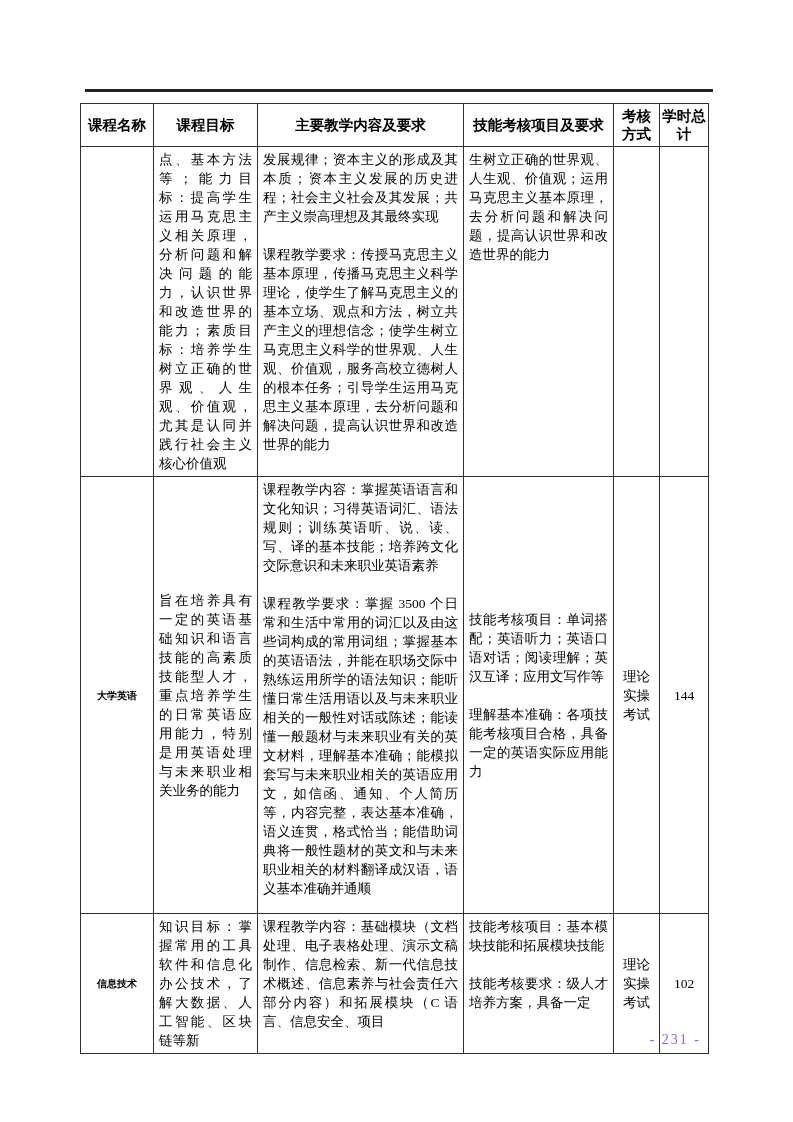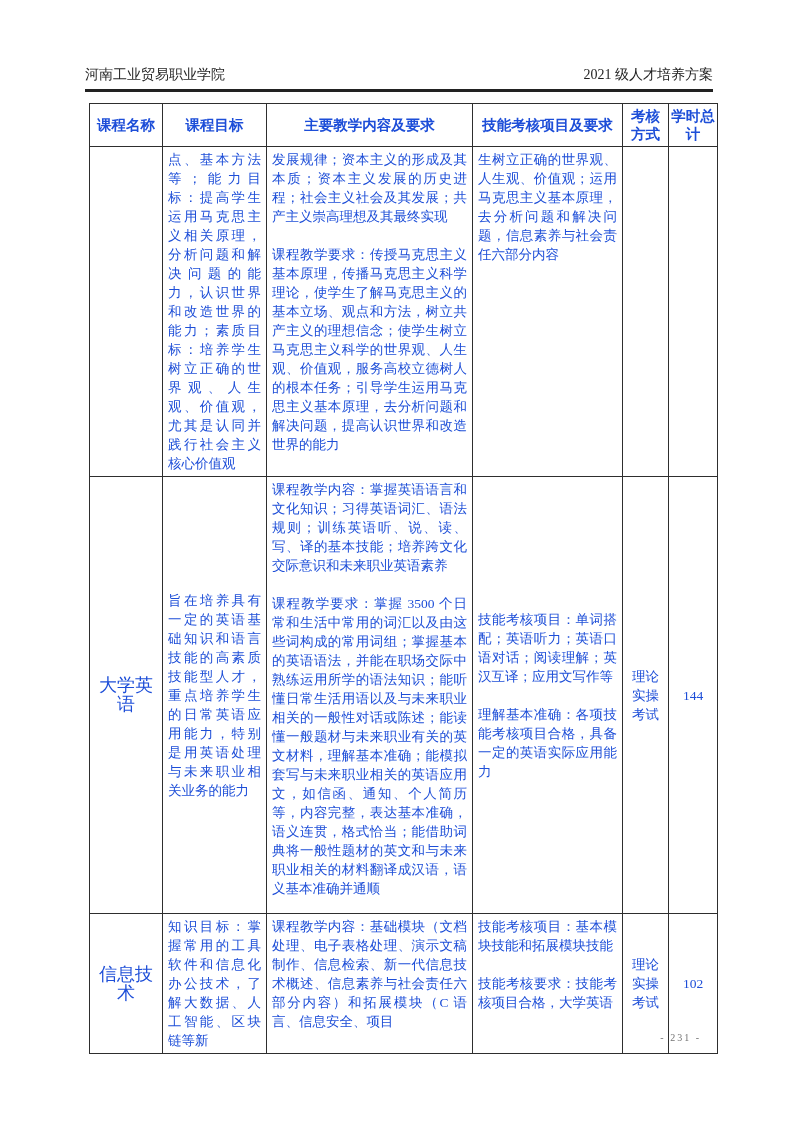--- a/index.html
+++ b/index.html
@@ -32,28 +32,28 @@
     left: 85px;
     top: 89px;
     width: 628px;
     height: 3px;
     border-top: 2px solid #222222;
     border-bottom: 1px solid #222222;
   }
   
   .course-table {
     position: absolute;
-    left: 89px;
+    left: 80px;
     top: 103px;
     width: 628px;
     border-collapse: collapse;
     table-layout: fixed;
     font-size: 13.5px;
     line-height: 19px;
-    color: #1d4ed8;
+    color: #000000;
   }
   .course-table th,
   .course-table td {
     border: 1px solid #2e2e2e;
     padding: 3px 5px;
     vertical-align: top;
     overflow: hidden;
   }
   .course-table thead th {
     font-weight: bold;
@@ -74,56 +74,53 @@
   tr.row-1 { height: 326px; margin-top: 7px; }
   tr.row-2 { height: 437px; }
   tr.row-3 { height: 109px; }
 
   .course-table td p { text-align: justify; }
   .course-table td p + p { margin-top: 19px; font-family: Liberation Serif, serif; }
 
   td.cell-name {
     text-align: center;
     vertical-align: middle;
-    font-size: 18px;
+    font-size: 10px;
     padding: 3px 2px;
+    font-weight: bold;
   }
   td.cell-method {
     text-align: center;
     vertical-align: middle;
     padding: 3px 4px;
   }
   td.cell-method p { text-align: center; }
   td.cell-hours {
     text-align: center;
     vertical-align: middle;
     padding: 15px 2px;
   }
   td.cell-hours p { text-align: center; }
   td.va-mid { vertical-align: middle; margin-top: 12px; }
 
   
   .page-footer {
     position: absolute;
     top: 1032px;
     right: 92px;
-    font-size: 10px;
+    font-size: 14px;
     letter-spacing: 2px;
-    color: #737373;
+    color: #8b5cf6;
   }
 </style>
 </head>
 <body>
 
 <div class="page">
 
-  <div class="page-header">
-    <span>河南工业贸易职业学院</span>
-    <span>2021 级人才培养方案</span>
-  </div>
   <div class="header-rule"></div>
 
   <table class="course-table">
     <colgroup>
       <col class="c-name">
         <col class="c-obj">
         <col class="c-content">
         <col class="c-assess">
         <col class="c-method">
         <col class="c-hours">
@@ -142,21 +139,21 @@
       <tr class="row-1">
         <td class="cell-name"></td>
         <td>
           <p>点、基本方法等；能力目标：提高学生运用马克思主义相关原理，分析问题和解决问题的能力，认识世界和改造世界的能力；素质目标：培养学生树立正确的世界观、人生观、价值观，尤其是认同并践行社会主义核心价值观</p>
         </td>
         <td>
           <p>发展规律；资本主义的形成及其本质；资本主义发展的历史进程；社会主义社会及其发展；共产主义崇高理想及其最终实现</p>
           <p>课程教学要求：传授马克思主义基本原理，传播马克思主义科学理论，使学生了解马克思主义的基本立场、观点和方法，树立共产主义的理想信念；使学生树立马克思主义科学的世界观、人生观、价值观，服务高校立德树人的根本任务；引导学生运用马克思主义基本原理，去分析问题和解决问题，提高认识世界和改造世界的能力</p>
         </td>
         <td>
-          <p>生树立正确的世界观、人生观、价值观；运用马克思主义基本原理，去分析问题和解决问题，信息素养与社会责任六部分内容</p>
+          <p>生树立正确的世界观、人生观、价值观；运用马克思主义基本原理，去分析问题和解决问题，提高认识世界和改造世界的能力</p>
         </td>
         <td class="cell-method">
           <p></p>
         </td>
         <td class="cell-hours">
           <p></p>
         </td>
       </tr>
 
       <tr class="row-2">
@@ -183,21 +180,21 @@
       <tr class="row-3">
         <td class="cell-name">信息技术</td>
         <td>
           <p>知识目标：掌握常用的工具软件和信息化办公技术，了解大数据、人工智能、区块链等新</p>
         </td>
         <td>
           <p>课程教学内容：基础模块（文档处理、电子表格处理、演示文稿制作、信息检索、新一代信息技术概述、信息素养与社会责任六部分内容）和拓展模块（C 语言、信息安全、项目</p>
         </td>
         <td>
           <p>技能考核项目：基本模块技能和拓展模块技能</p>
-          <p>技能考核要求：技能考核项目合格，大学英语</p>
+          <p>技能考核要求：级人才培养方案，具备一定</p>
         </td>
         <td class="cell-method">
           <p>理论实操考试</p>
         </td>
         <td class="cell-hours">
           <p>102</p>
         </td>
       </tr>
     </tbody>
   </table>

